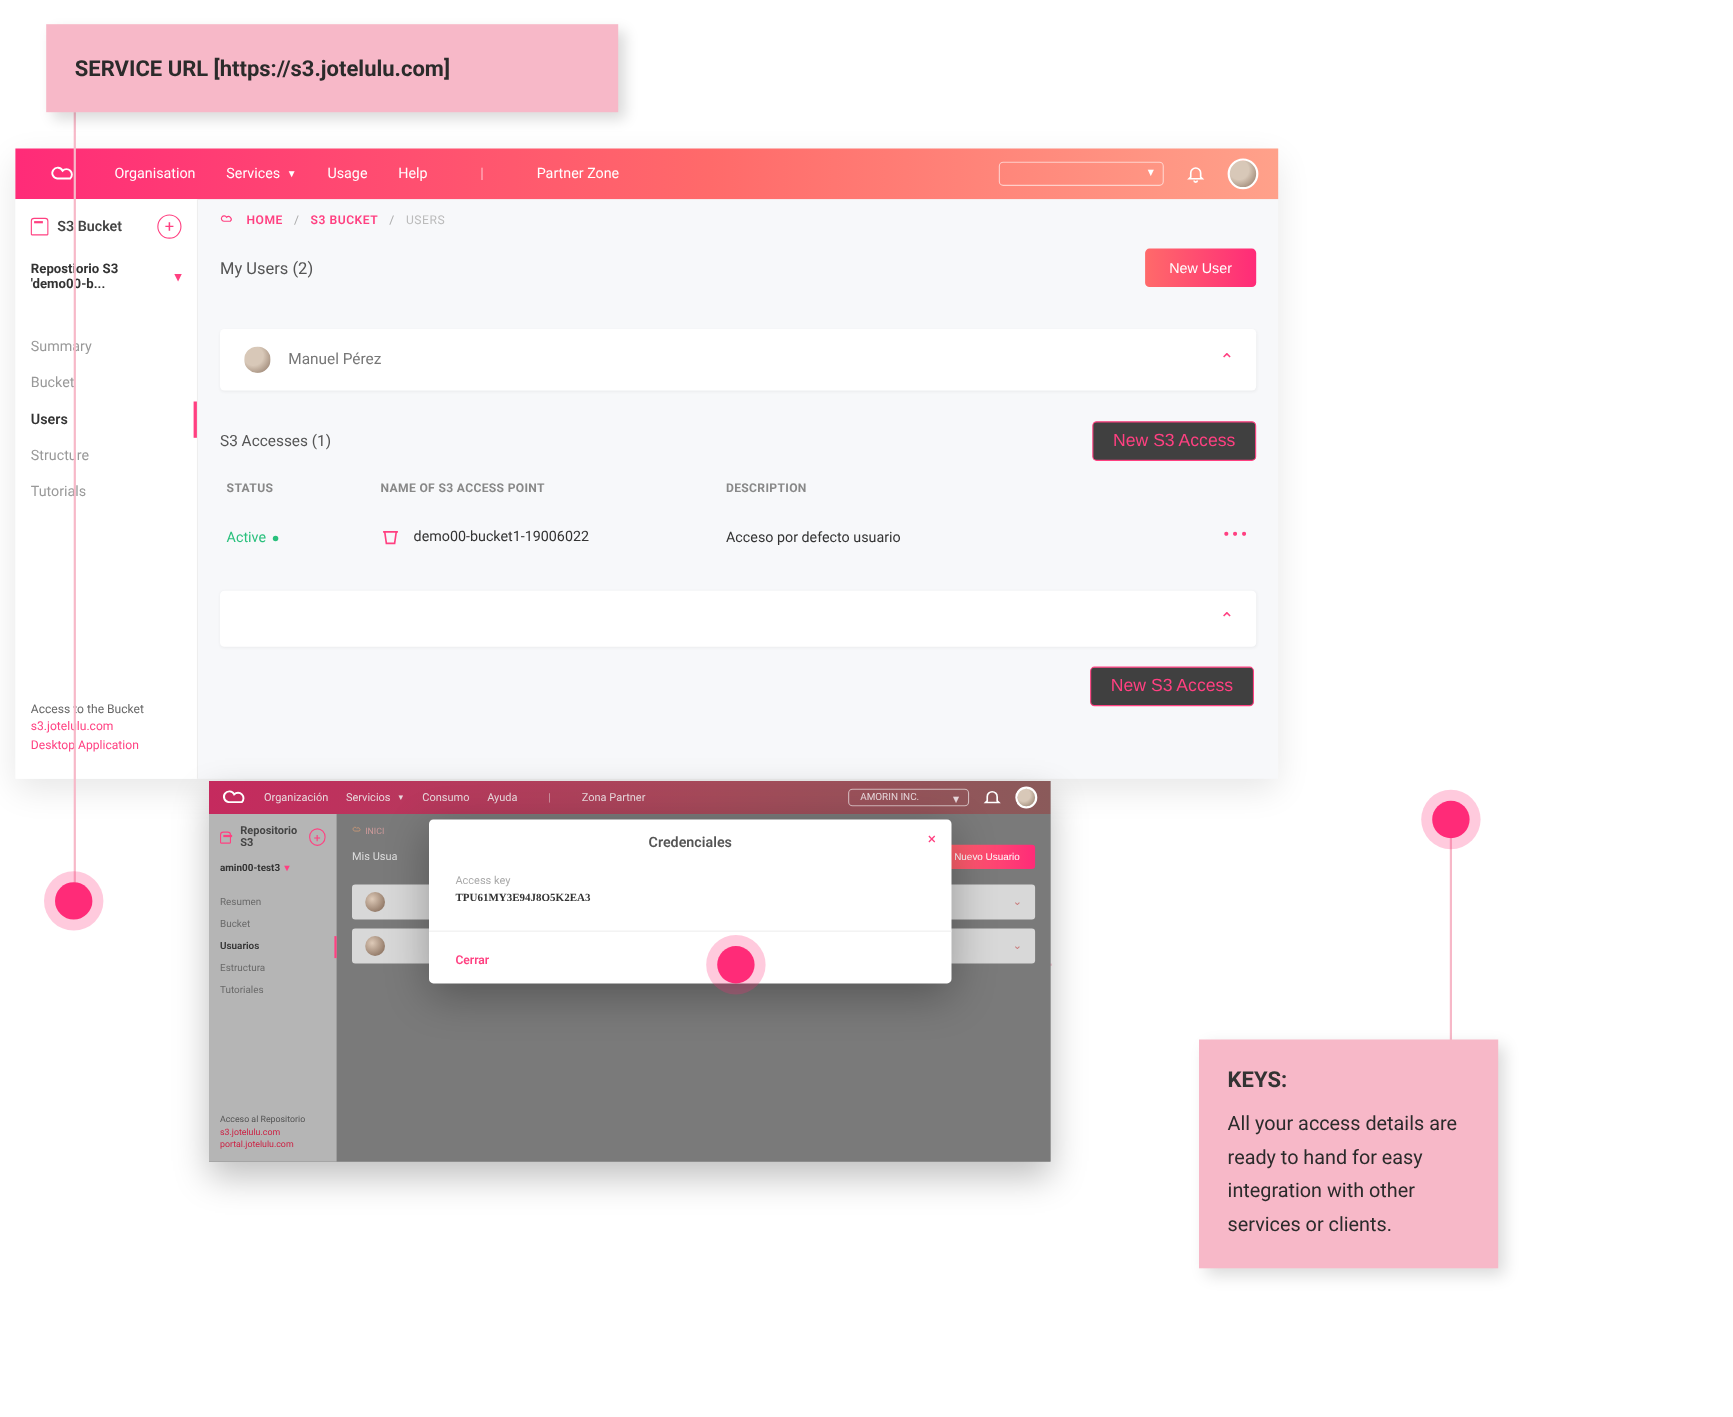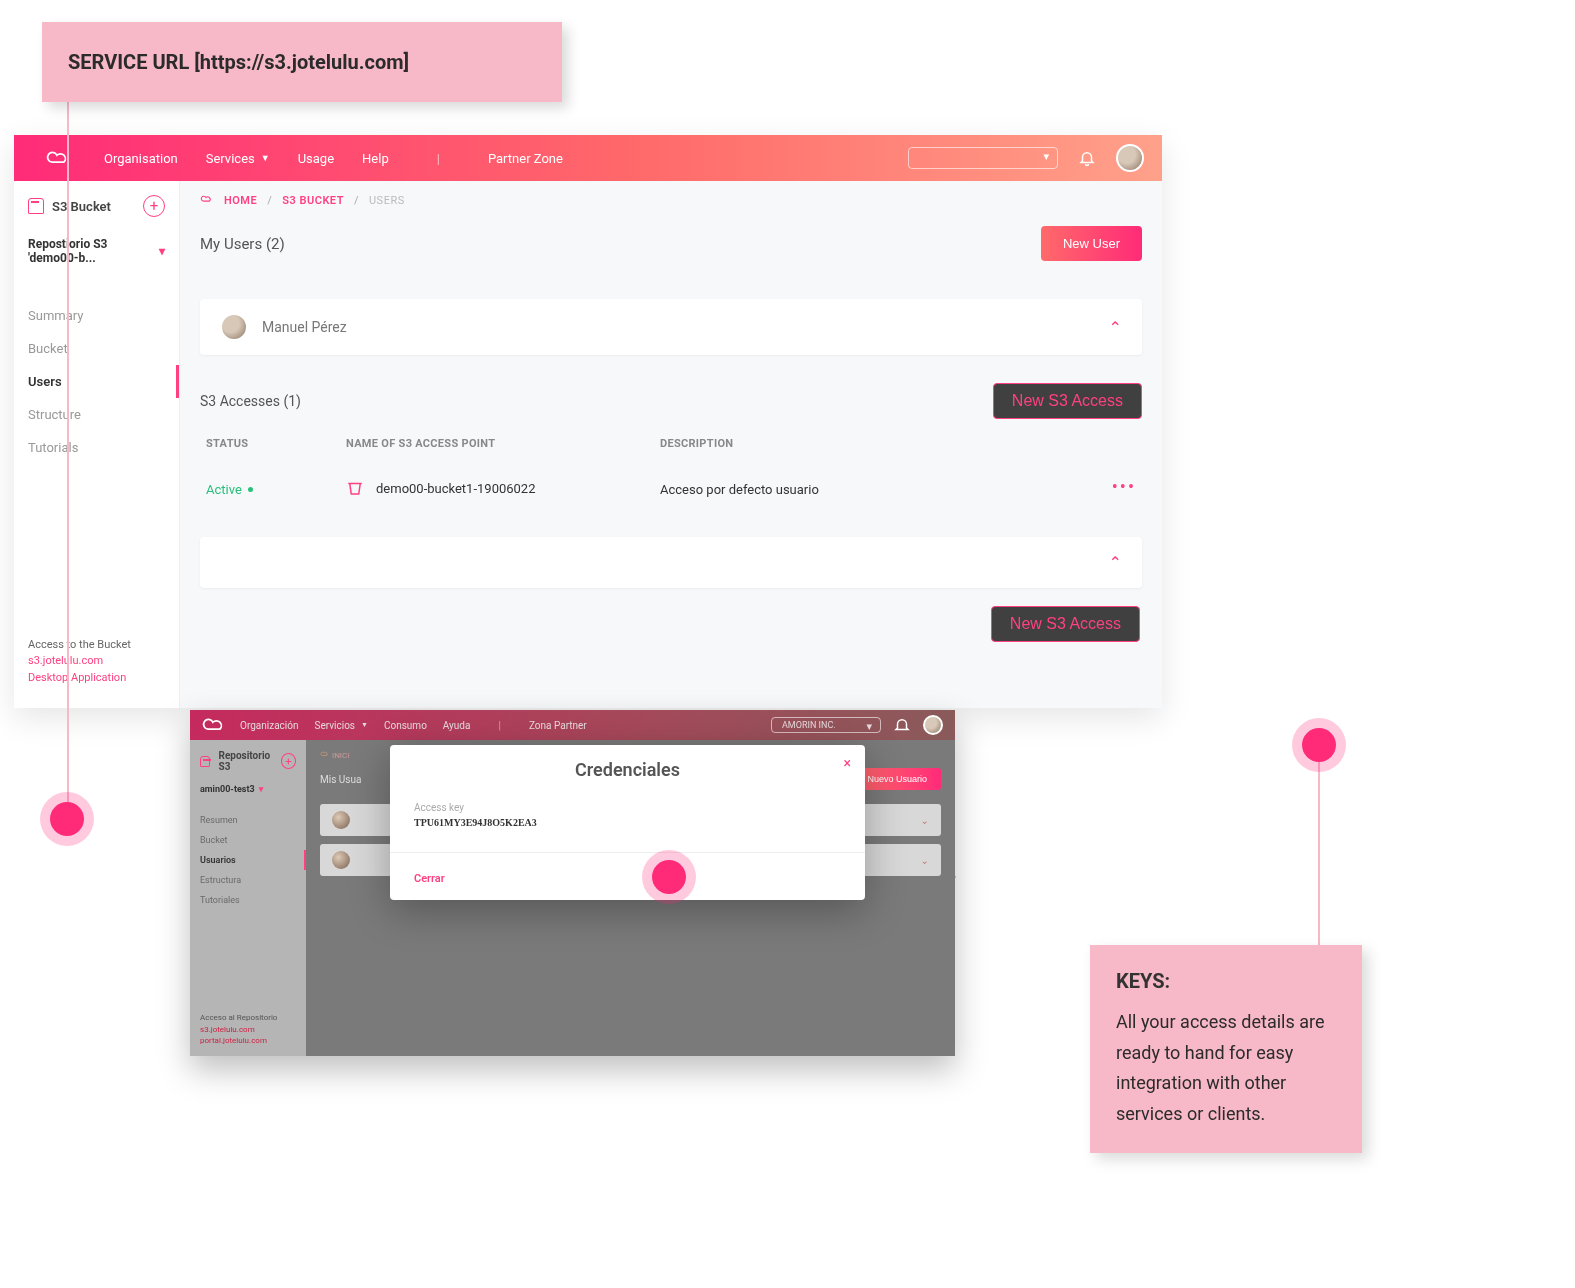--- a/index.html
+++ b/index.html
@@ -82,21 +82,21 @@
   .mini-bc {font-size:8px; color:#c99;}
   .mini-heading {display:flex; align-items:center; justify-content:space-between; margin-top:8px;}
   .mini-heading span {font-size:10px; color:#ddd;}
   .mini-btn-primary {background:linear-gradient(90deg,#ff6a6a,#ff2b78); color:#fff; border:none; border-radius:3px; padding:6px 14px; font-size:9px;}
   .mini-user-row {background:#d8d8d8; border-radius:3px; margin-top:14px; height:32px; display:flex; align-items:center; padding:0 12px; gap:8px;}
   .mini-avatar {width:18px;height:18px;border-radius:50%;background:radial-gradient(circle at 35% 35%,#decab8,#7a604e);}
   .mini-chev {margin-left:auto; color:#c97a7a; font-size:10px;}
 
   .modal { position:absolute; top:745px; left:390px; width:475px; background:#fff; border-radius:4px; box-shadow:0 10px 40px rgba(0,0,0,.3); z-index:7; padding:14px 0 0 0;}
   .modal-close {position:absolute; top:10px; right:14px; color:#ff4081; font-size:14px; cursor:pointer;}
-  .modal h3 {text-align:center; font-size:18px; font-weight:600; color:#555; padding-bottom:14px;}
+  .modal h3 {text-align:center; font-size:13px; font-weight:600; color:#555; padding-bottom:14px;}
   .modal .field {padding:8px 24px;}
   .modal .flabel {font-size:10px; color:#aaa; margin-bottom:4px;}
   .modal .fval {font-size:10px; color:#333; font-weight:600;font-family:Liberation Serif, serif;}
   .modal .footer {border-top:1px solid #eee; margin-top:16px; padding:14px 24px;}
   .modal .footer a {color:#ff4081; font-size:11px; font-weight:600; text-decoration:none; cursor:pointer;}
 
   
   .keys-callout {position:absolute; top:945px; left:1090px; width:272px; background:#f7b8c8; padding:24px 26px; box-shadow:6px 6px 14px rgba(0,0,0,.15); z-index:5;}
   .keys-callout h4 {font-size:20px; font-weight:700; margin-bottom:14px;}
   .keys-callout p {font-size:18px; line-height:1.7; color:#2b2b2b;}

